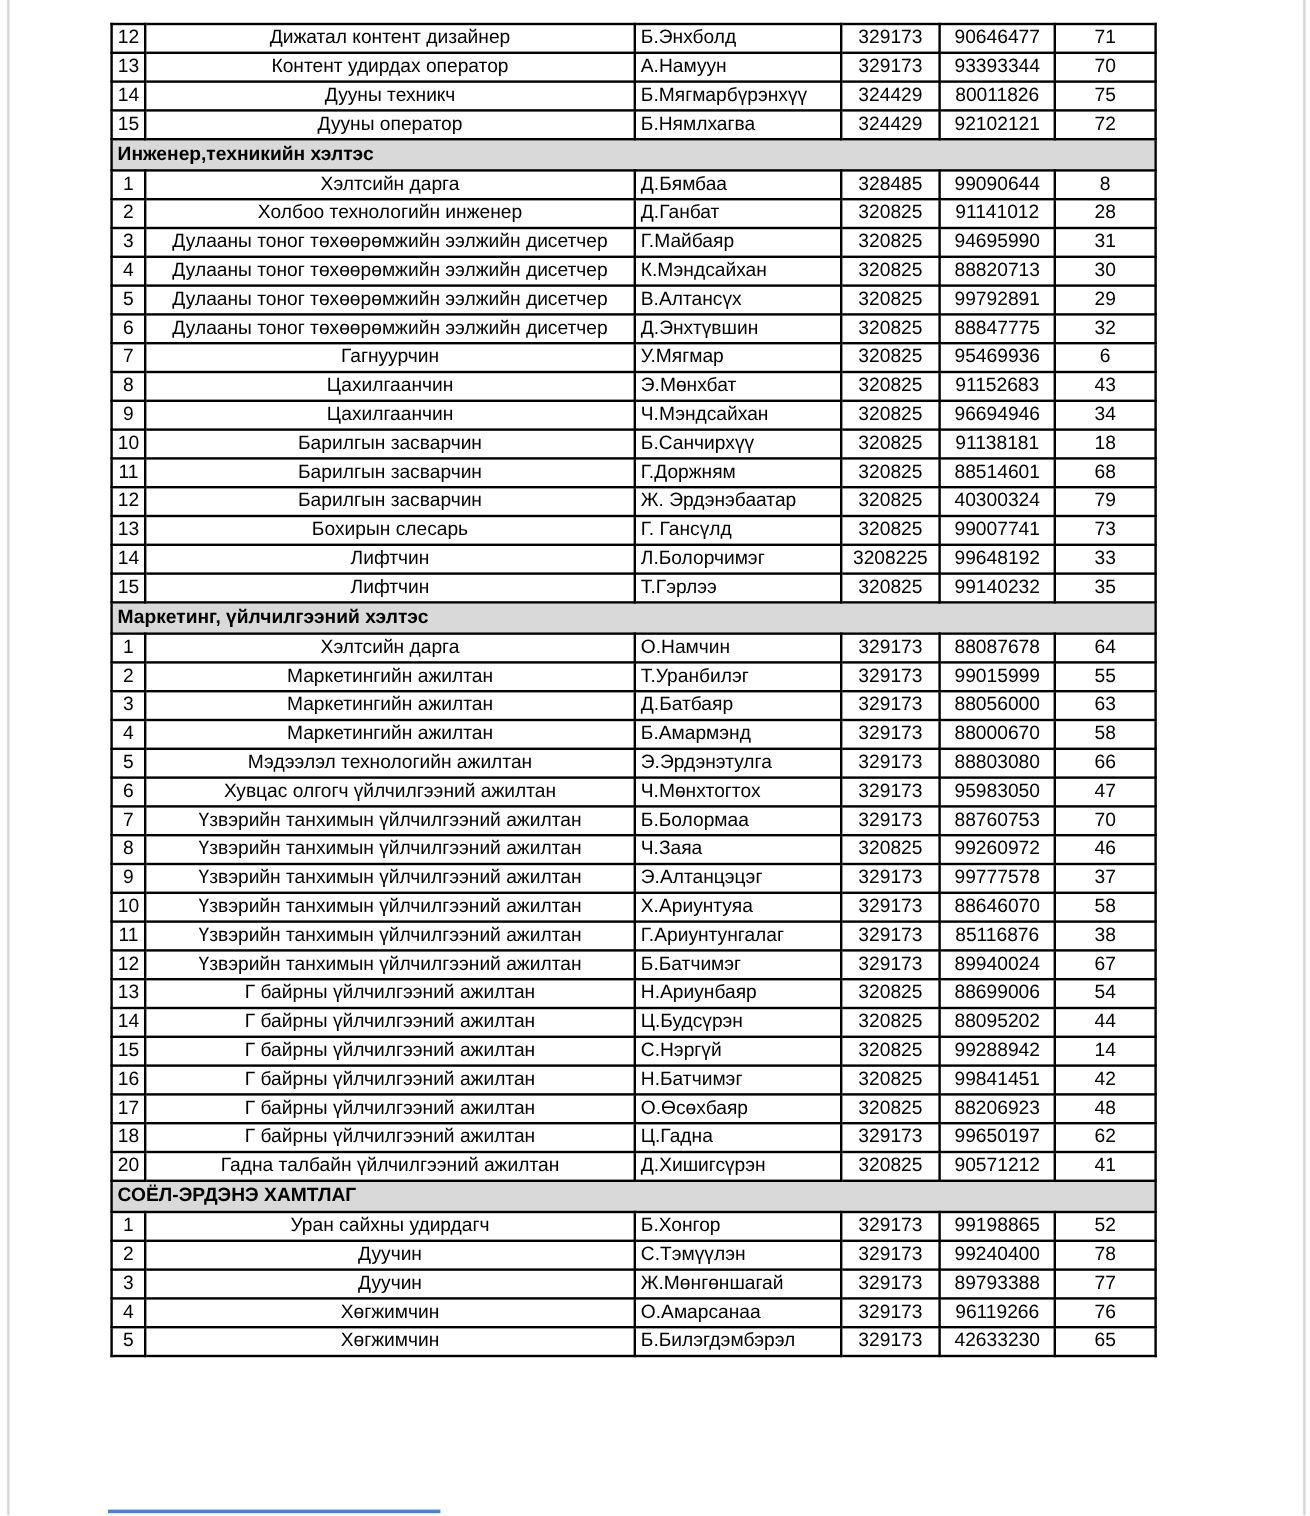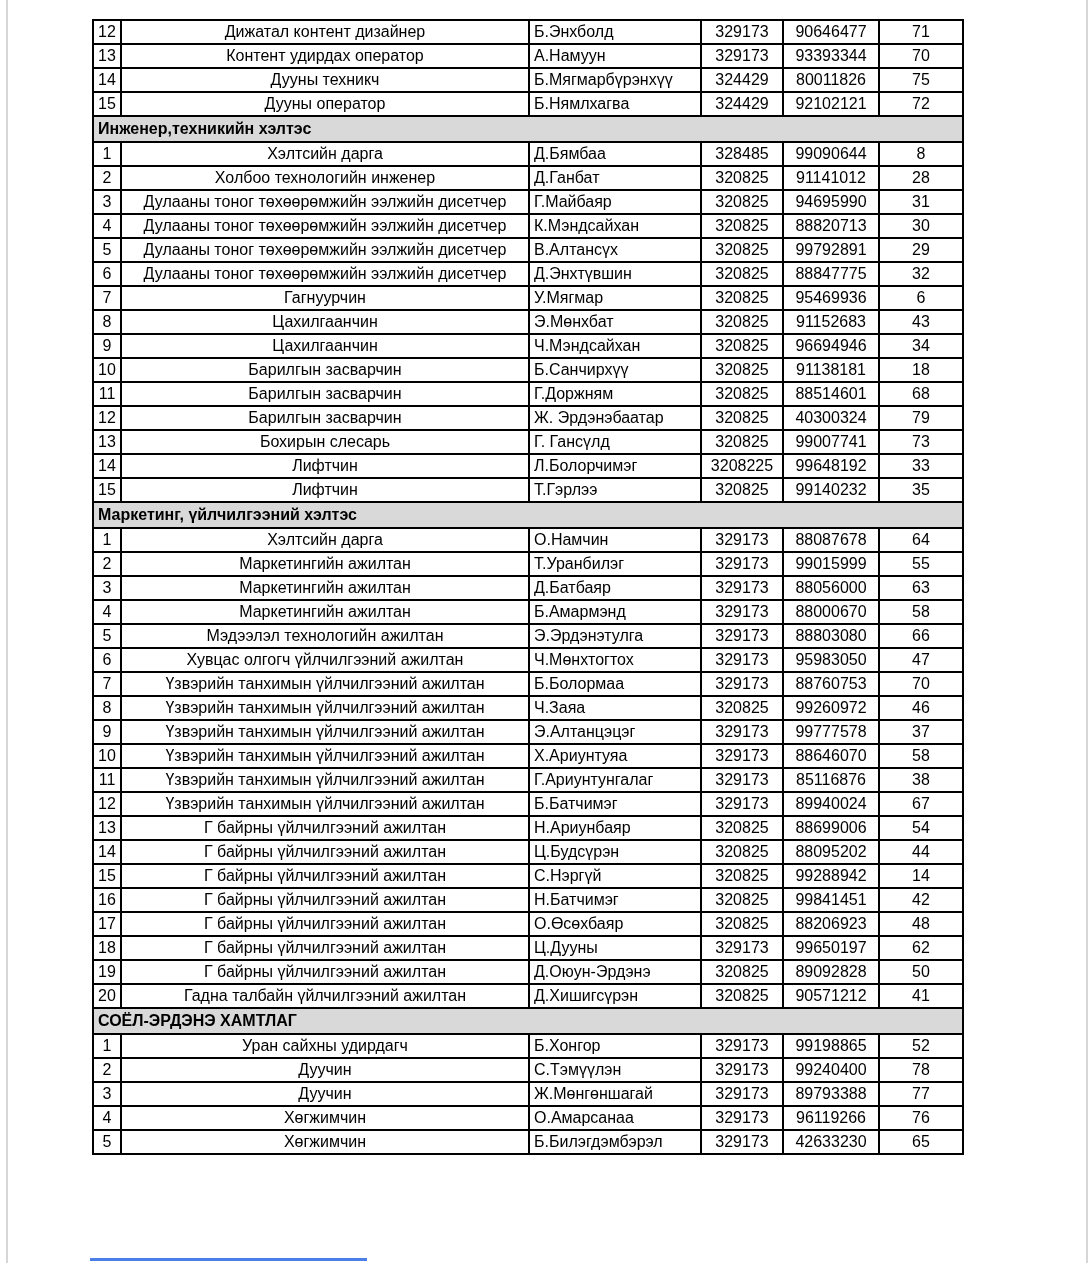--- a/index.html
+++ b/index.html
@@ -359,32 +359,24 @@
           <td class="cell-num">17</td>
           <td class="cell-title">Г байрны үйлчилгээний ажилтан</td>
           <td class="cell-name">О.Өсөхбаяр</td>
           <td class="cell-code">320825</td>
           <td class="cell-phone">88206923</td>
           <td class="cell-id">48</td>
         </tr>
         <tr>
           <td class="cell-num">18</td>
           <td class="cell-title">Г байрны үйлчилгээний ажилтан</td>
-          <td class="cell-name">Ц.Дууны</td>
+          <td class="cell-name">Ц.Гадна</td>
           <td class="cell-code">329173</td>
           <td class="cell-phone">99650197</td>
           <td class="cell-id">62</td>
-        </tr>
-        <tr>
-          <td class="cell-num">19</td>
-          <td class="cell-title">Г байрны үйлчилгээний ажилтан</td>
-          <td class="cell-name">Д.Оюун-Эрдэнэ</td>
-          <td class="cell-code">320825</td>
-          <td class="cell-phone">89092828</td>
-          <td class="cell-id">50</td>
         </tr>
         <tr>
           <td class="cell-num">20</td>
           <td class="cell-title">Гадна талбайн үйлчилгээний ажилтан</td>
           <td class="cell-name">Д.Хишигсүрэн</td>
           <td class="cell-code">320825</td>
           <td class="cell-phone">90571212</td>
           <td class="cell-id">41</td>
         </tr>
         <tr class="section-row">

